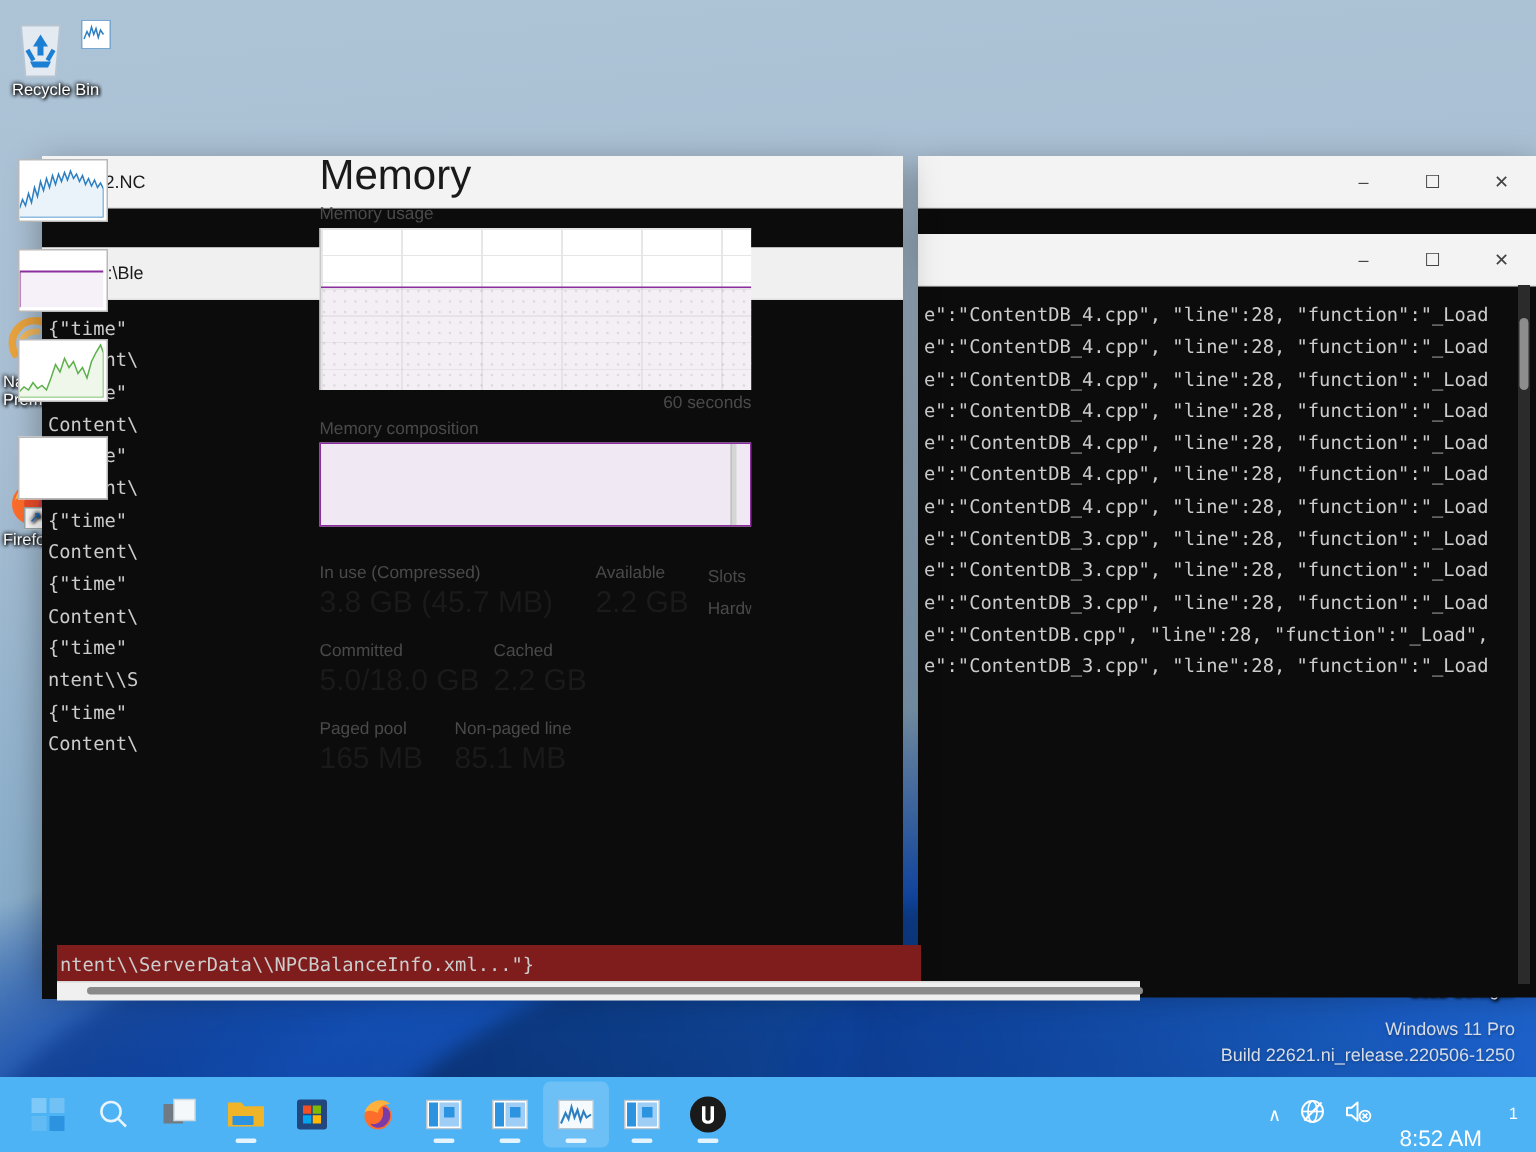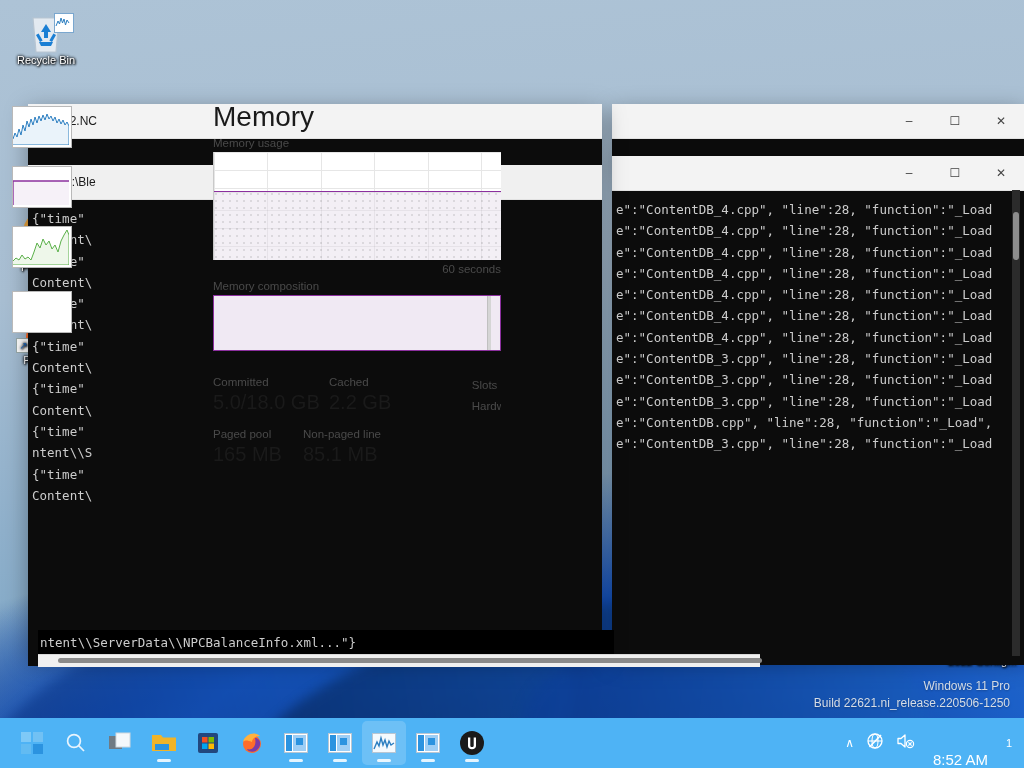--- a/index.html
+++ b/index.html
@@ -11,21 +11,21 @@
   
   #desktop{position:absolute;inset:0;
     background:
       radial-gradient(ellipse 120% 70% at 60% 105%, #0a2f7a 0%, #0d3f9e 22%, #1556c9 38%, rgba(30,110,200,0) 62%),
       radial-gradient(ellipse 80% 48% at 30% 102%, #062356 0%, #0b3a8f 30%, rgba(20,80,170,0) 62%),
       radial-gradient(ellipse 90% 55% at 88% 100%, #0b3fa0 0%, rgba(25,100,200,0) 58%),
       linear-gradient(175deg,#adc3d6 0%,#a8bed2 35%,#8fb0cb 62%,#7ea7c6 82%,#6f9cc0 100%);
   }
   .wall-streak{position:absolute;border-radius:50%;filter:blur(6px);opacity:.55;}
   
-  .dicon{position:absolute;width:76px;text-align:center;color:#fff;font-size:11px;line-height:12px;
+  .dicon{position:absolute;width:76px;text-align:left;color:#fff;font-size:11px;line-height:12px;
          text-shadow:0 0 3px #000,0 0 3px #000,1px 1px 2px #000;}
   .dicon .glyph{display:block;height:44px;line-height:44px;font-size:34px;}
   .dicon .lbl{display:block;}
   .shortcut-arrow{position:absolute;left:14px;top:28px;width:13px;height:13px;background:#fff;
       border:1px solid #9aa;display:flex;align-items:center;justify-content:center;font-size:10px;color:#1565c0;}
   
   .win{position:absolute;background:#fff;box-shadow:0 6px 22px rgba(0,0,0,.35);}
   .titlebar{height:34px;background:#f3f3f3;display:flex;align-items:center;
      font-size:12px;color:#1b1b1b;border-bottom:1px solid #e2e2e2;}
   .tb-ctrl{width:46px;height:34px;display:flex;align-items:center;justify-content:center;
@@ -213,21 +213,21 @@
 {"time"
 Content\
 {"time"
 Content\
 {"time"
 ntent\\S
 {"time"
 Content\</div>
 </div>
 
-<div style="position:absolute;left:38px;top:630px;width:574px;height:26px;background:#000000;color:#ccc;
+<div style="position:absolute;left:38px;top:630px;width:574px;height:26px;background:#7f1d1d;color:#ccc;
             font-family:'DejaVu Sans Mono','Liberation Mono',monospace;font-size:12.5px;line-height:26px;
             white-space:pre;overflow:hidden;padding-left:2px;">ntent\\ServerData\\NPCBalanceInfo.xml..."}</div>
 <div style="position:absolute;left:38px;top:654px;width:722px;height:12px;background:#f0f0f0;border-top:1px solid #d8d8d8;">
   <div style="position:absolute;left:20px;top:3px;width:704px;height:5px;background:#8a8a8a;border-radius:3px;"></div>
 </div>
 
 <div id="taskmgr">
 
   <div id="tm-title">
     <div class="hamburger">
@@ -330,20 +330,30 @@
       </div>
       <div id="mem-60s">60 seconds</div>
 
       <div class="cap">Memory composition</div>
       <div id="mem-comp">
         <div id="mem-comp-div"></div>
       </div>
 
       <div id="mem-stats">
 
+        <div class="stat-row">
+          <div class="stat" style="width:178px">
+            <div class="k">In use (Compressed)</div>
+            <div class="v nobr">3.8 GB (45.7 MB)</div>
+          </div>
+          <div class="stat">
+            <div class="k">Available</div>
+            <div class="v nobr">2.2 GB</div>
+          </div>
+        </div>
 
         <div class="stat-row">
           <div class="stat" style="width:110px">
             <div class="k">Committed</div>
             <div class="v nobr">5.0/18.0 GB</div>
           </div>
           <div class="stat">
             <div class="k">Cached</div>
             <div class="v nobr">2.2 GB</div>
           </div>

